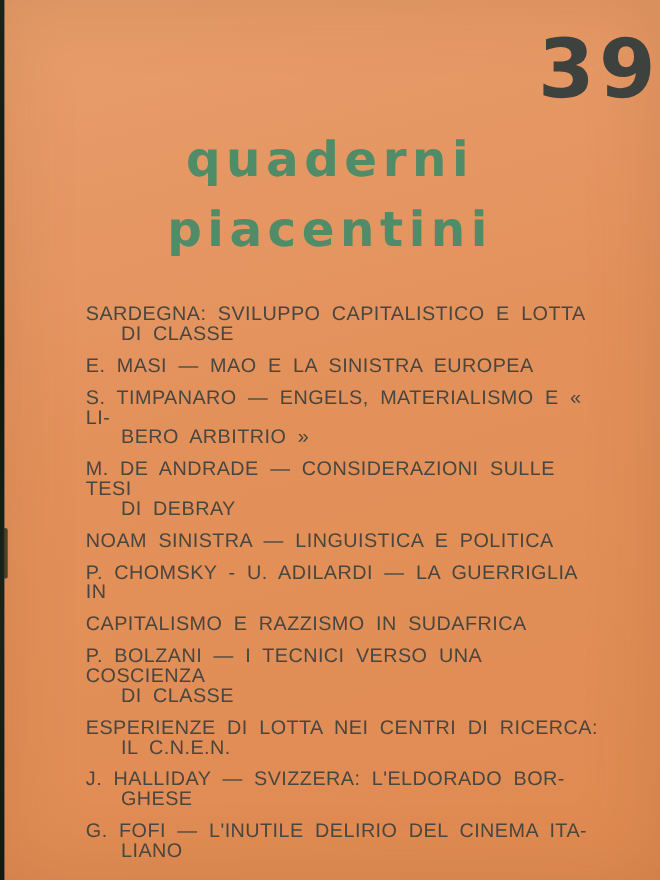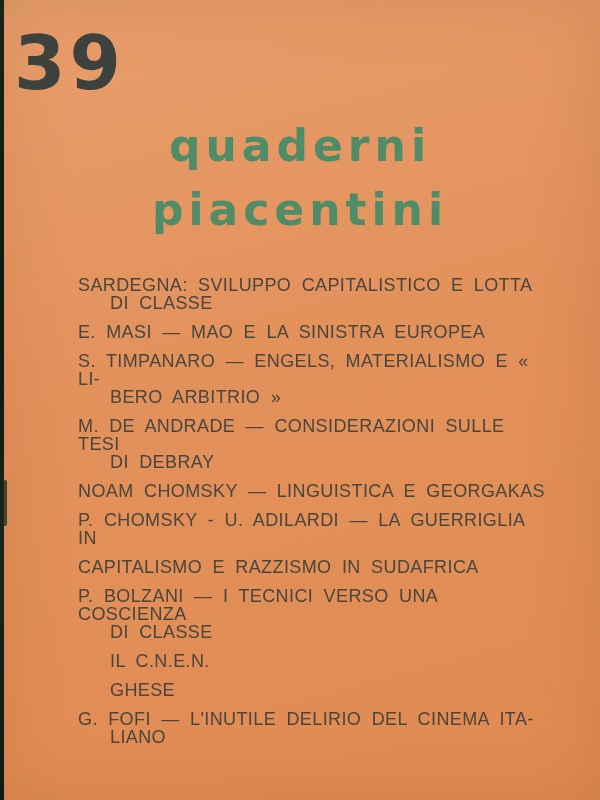--- a/index.html
+++ b/index.html
@@ -25,21 +25,21 @@
     position: absolute; left: 3px; top: 480px;
     width: 4px; height: 46px;
     background: #24301f;
     border-radius: 2px;
     opacity: 0.8;
   }
   .issue-number {
     margin: 0;
     padding-top: 26px;
     padding-left: 14px;
-    text-align: left;
+    text-align: right;
     font-family: "DejaVu Sans", sans-serif;
     font-weight: bold;
     font-size: 74px;
     line-height: 1;
     letter-spacing: 4px;
     color: #3d423f;
   }
   .masthead {
     margin-top: 14px;
     text-align: center;
@@ -89,38 +89,40 @@
     </div>
     <div class="toc-item">
       <div class="toc-line1">S. TIMPANARO — ENGELS, MATERIALISMO E « LI-</div>
       <div class="toc-line2">BERO ARBITRIO »</div>
     </div>
     <div class="toc-item">
       <div class="toc-line1">M. DE ANDRADE — CONSIDERAZIONI SULLE TESI</div>
       <div class="toc-line2">DI DEBRAY</div>
     </div>
     <div class="toc-item">
-      <div class="toc-line1">NOAM CHOMSKY — LINGUISTICA E GEORGAKAS</div>
+      <div class="toc-line1">NOAM SINISTRA — LINGUISTICA E POLITICA</div>
 
     </div>
     <div class="toc-item">
       <div class="toc-line1">P. CHOMSKY - U. ADILARDI — LA GUERRIGLIA IN</div>
     </div>
     <div class="toc-item">
       <div class="toc-line1">CAPITALISMO E RAZZISMO IN SUDAFRICA</div>
 
     </div>
     <div class="toc-item">
       <div class="toc-line1">P. BOLZANI — I TECNICI VERSO UNA COSCIENZA</div>
       <div class="toc-line2">DI CLASSE</div>
     </div>
     <div class="toc-item">
+      <div class="toc-line1">ESPERIENZE DI LOTTA NEI CENTRI DI RICERCA:</div>
       <div class="toc-line2">IL C.N.E.N.</div>
     </div>
     <div class="toc-item">
+      <div class="toc-line1">J. HALLIDAY — SVIZZERA: L'ELDORADO BOR-</div>
       <div class="toc-line2">GHESE</div>
     </div>
     <div class="toc-item">
       <div class="toc-line1">G. FOFI — L'INUTILE DELIRIO DEL CINEMA ITA-</div>
       <div class="toc-line2">LIANO</div>
     </div>
   </div>
 </div>
 
 </body></html>

